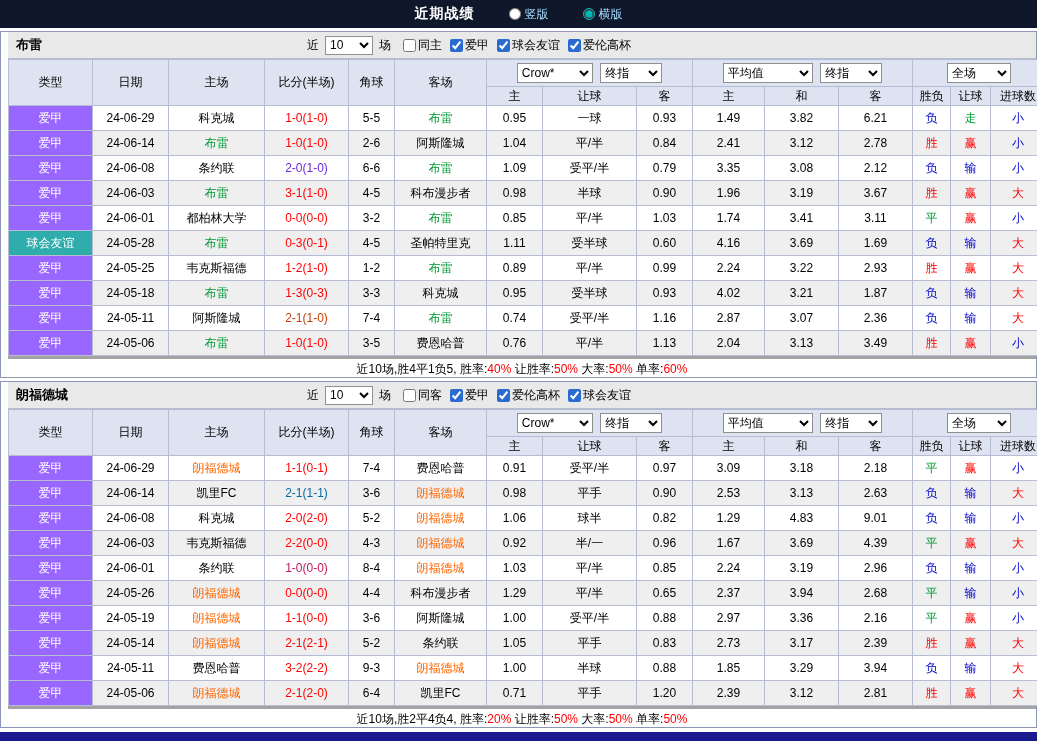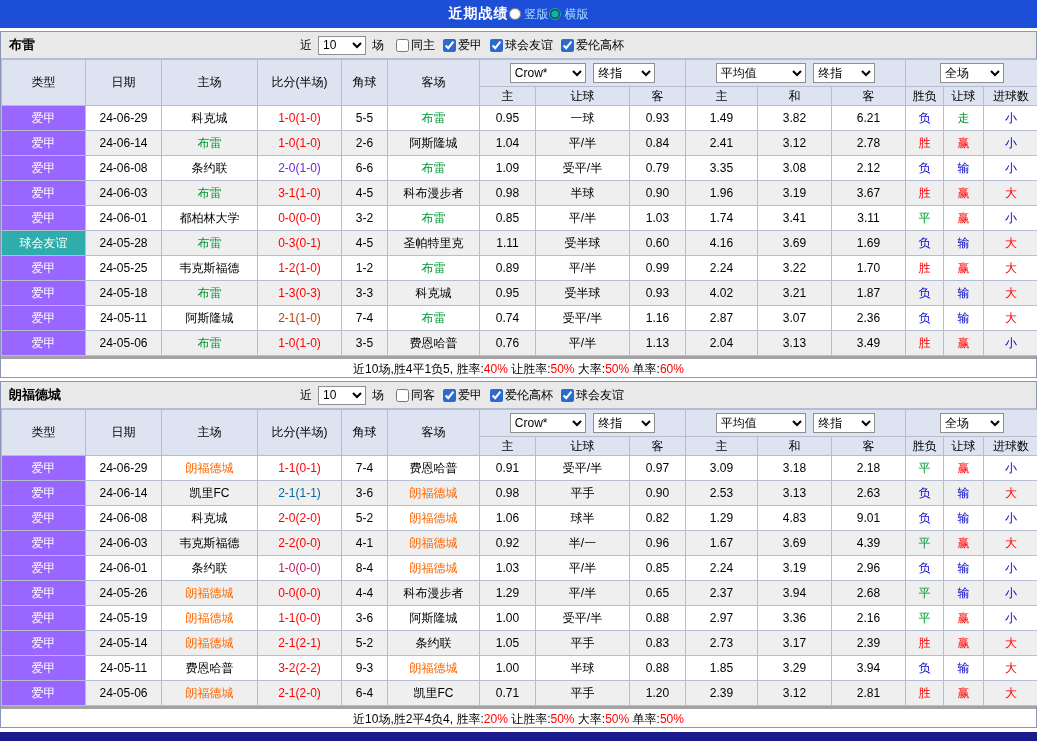--- a/index.html
+++ b/index.html
@@ -3,28 +3,28 @@
 <meta charset="utf-8">
 <style>
   * { box-sizing: border-box; }
   html,body { margin:0; padding:0; }
   body {
     width:1037px; background:#ffffff;
     font-family:"Liberation Sans","DejaVu Sans",sans-serif;
     color:#000;
   }
   .top-bar {
-    height:28px; background:#1d4ed8;
-    display:flex; align-items:center; justify-content:center; gap:0;
+    height:28px; background:#0f172a;
+    display:flex; align-items:center; justify-content:center; gap:34px;
   }
   .top-title { color:#ffffff; font-weight:bold; font-size:14px; letter-spacing:1px; }
   .radio-label { color:#a8dcff; font-size:12px; display:flex; align-items:center; gap:4px; cursor:pointer; }
   .radio-label input { accent-color:#00b8b8; margin:0; width:12px; height:12px; }
 
-  .section { border:1px solid #8c94b8; margin-top:3px; }
+  .section { border:1px solid #8c94b8; margin-top:3px;padding-left:7px; }
   .section-header {
     height:27px; background:#e9e9e9;
     display:flex; align-items:center; font-size:12px;
     border-bottom:1px solid #b6bdd2;
   }
   .team-name { font-weight:bold; font-size:13px; padding-left:8px; width:295px; }
   .filter-controls { display:flex; align-items:center; }
   .flabel { margin:0 4px; }
   .cb-label { display:flex; align-items:center; margin-left:8px; cursor:pointer; }
   .cb-label input { accent-color:#2b6bd0; margin:0 2px 0 0; width:13px; height:13px; }
@@ -256,21 +256,21 @@
     <td data-name="date-cell">24-05-25</td>
     <td data-name="home-team-cell">韦克斯福德</td>
     <td data-name="score-cell" style="color: rgb(255, 0, 0);">1-2(1-0)</td>
     <td data-name="corners-cell">1-2</td>
     <td data-name="away-team-cell" style="color: rgb(0, 153, 51);">布雷</td>
     <td data-name="asian-home-odds-cell">0.89</td>
     <td data-name="handicap-cell">平/半</td>
     <td data-name="asian-away-odds-cell">0.99</td>
     <td data-name="euro-home-odds-cell">2.24</td>
     <td data-name="euro-draw-odds-cell">3.22</td>
-    <td data-name="euro-away-odds-cell">1.70</td>
+    <td data-name="euro-away-odds-cell">2.93</td>
     <td data-name="outcome-cell" style="color: rgb(255, 0, 0);">胜</td>
     <td data-name="handicap-result-cell" style="color: rgb(255, 0, 0);">赢</td>
     <td data-name="goals-cell" style="color: rgb(255, 0, 0);">大</td>
   </tr>
           <tr data-name="match-row" class="alt">
     <td class="c-type" data-name="league-cell" style="background: rgb(153, 102, 255);">爱甲</td>
     <td data-name="date-cell">24-05-18</td>
     <td data-name="home-team-cell" style="color: rgb(0, 153, 51);">布雷</td>
     <td data-name="score-cell" style="color: rgb(255, 0, 0);">1-3(0-3)</td>
     <td data-name="corners-cell">3-3</td>
@@ -451,21 +451,21 @@
     <td data-name="euro-away-odds-cell">9.01</td>
     <td data-name="outcome-cell" style="color: rgb(0, 0, 204);">负</td>
     <td data-name="handicap-result-cell" style="color: rgb(0, 0, 204);">输</td>
     <td data-name="goals-cell" style="color: rgb(0, 0, 204);">小</td>
   </tr>
           <tr data-name="match-row" class="alt">
     <td class="c-type" data-name="league-cell" style="background: rgb(153, 102, 255);">爱甲</td>
     <td data-name="date-cell">24-06-03</td>
     <td data-name="home-team-cell">韦克斯福德</td>
     <td data-name="score-cell" style="color: rgb(255, 0, 0);">2-2(0-0)</td>
-    <td data-name="corners-cell">4-1</td>
+    <td data-name="corners-cell">4-3</td>
     <td data-name="away-team-cell" style="color: rgb(255, 102, 0);">朗福德城</td>
     <td data-name="asian-home-odds-cell">0.92</td>
     <td data-name="handicap-cell">半/一</td>
     <td data-name="asian-away-odds-cell">0.96</td>
     <td data-name="euro-home-odds-cell">1.67</td>
     <td data-name="euro-draw-odds-cell">3.69</td>
     <td data-name="euro-away-odds-cell">4.39</td>
     <td data-name="outcome-cell" style="color: rgb(0, 153, 51);">平</td>
     <td data-name="handicap-result-cell" style="color: rgb(255, 0, 0);">赢</td>
     <td data-name="goals-cell" style="color: rgb(255, 0, 0);">大</td>

